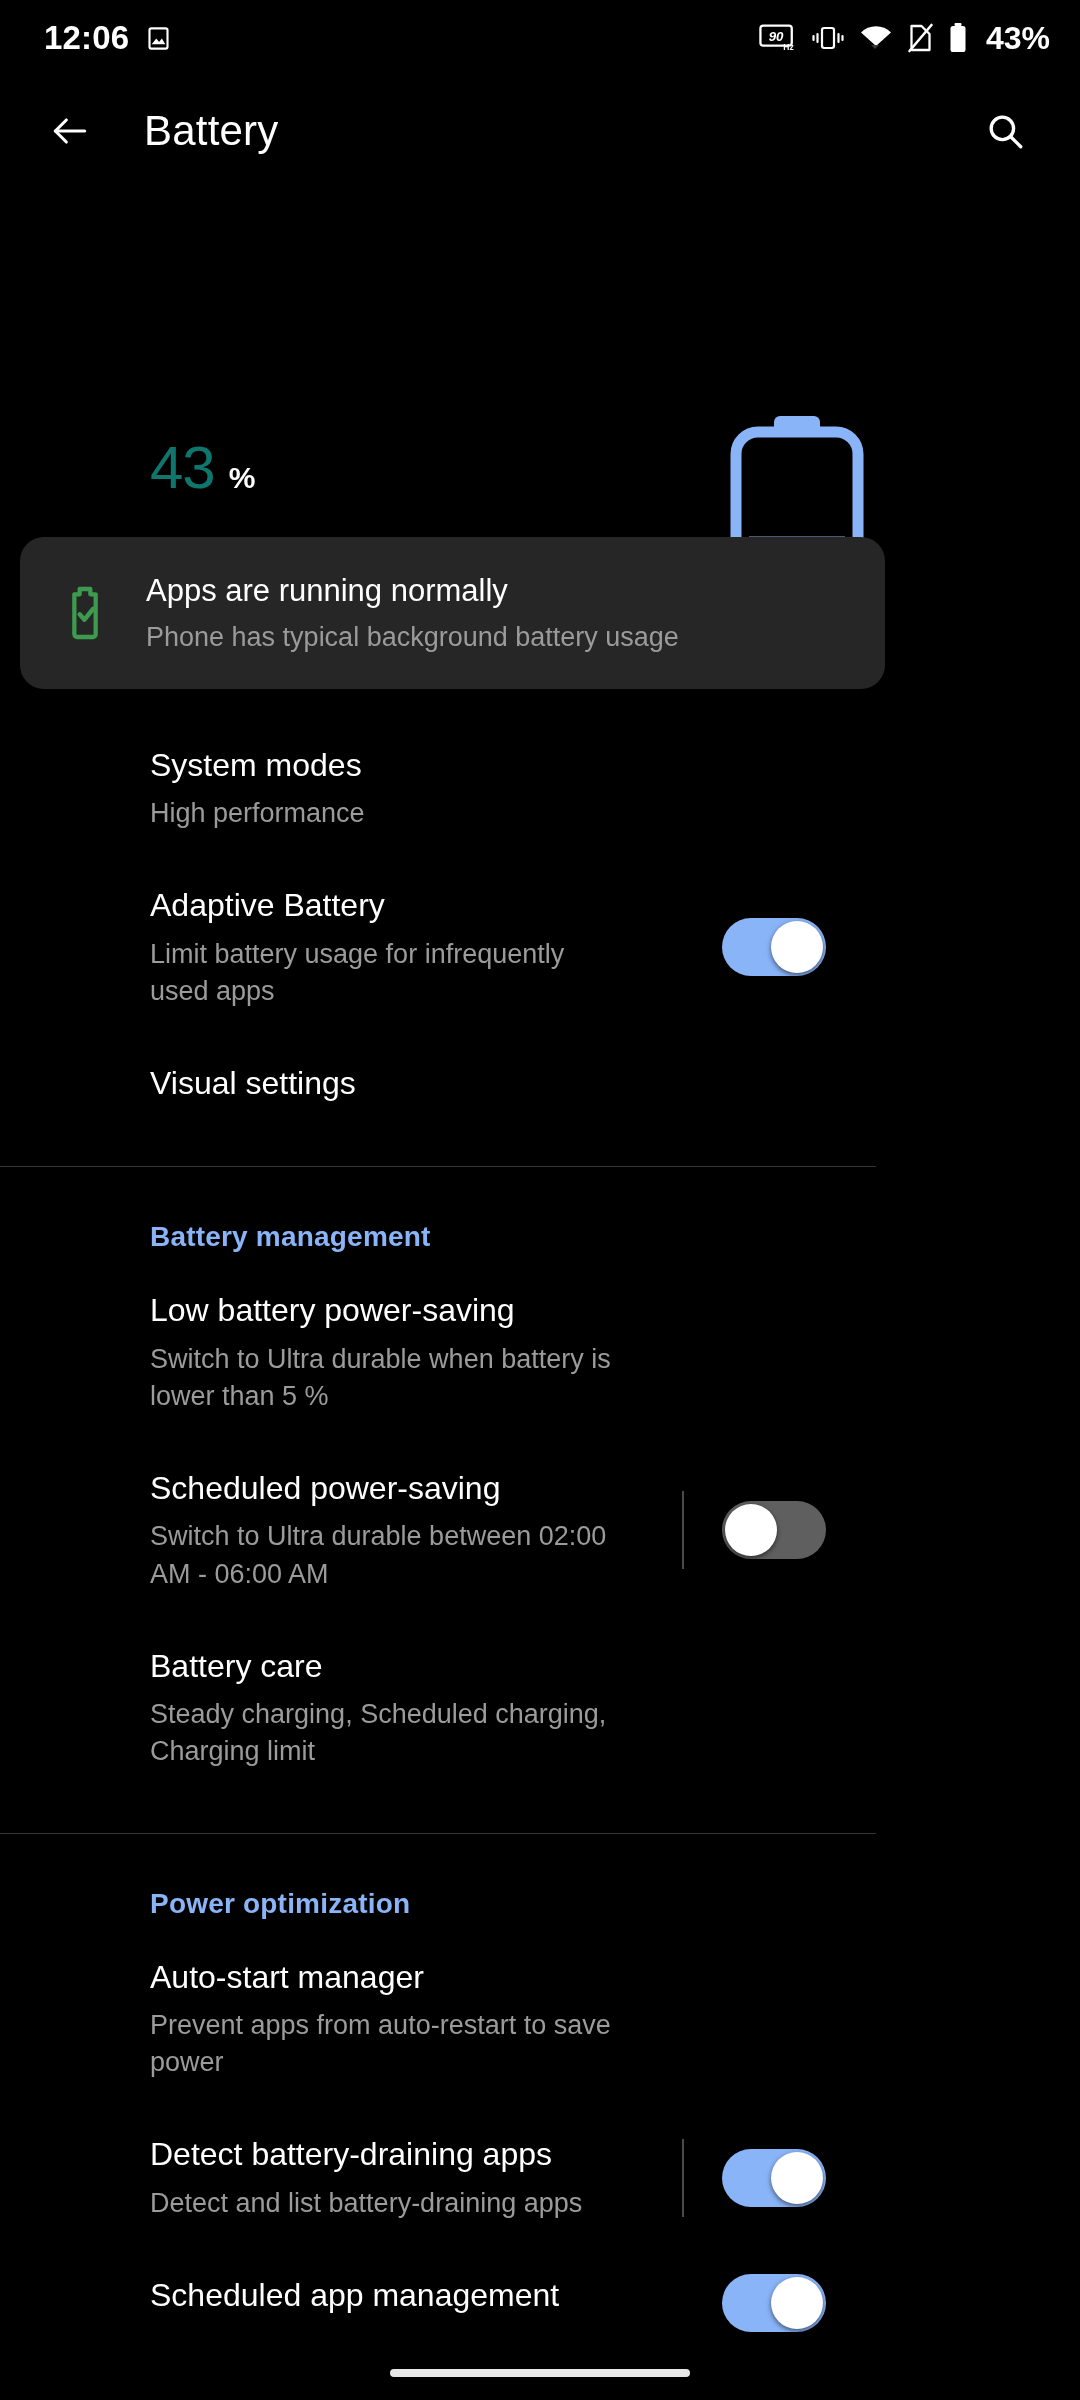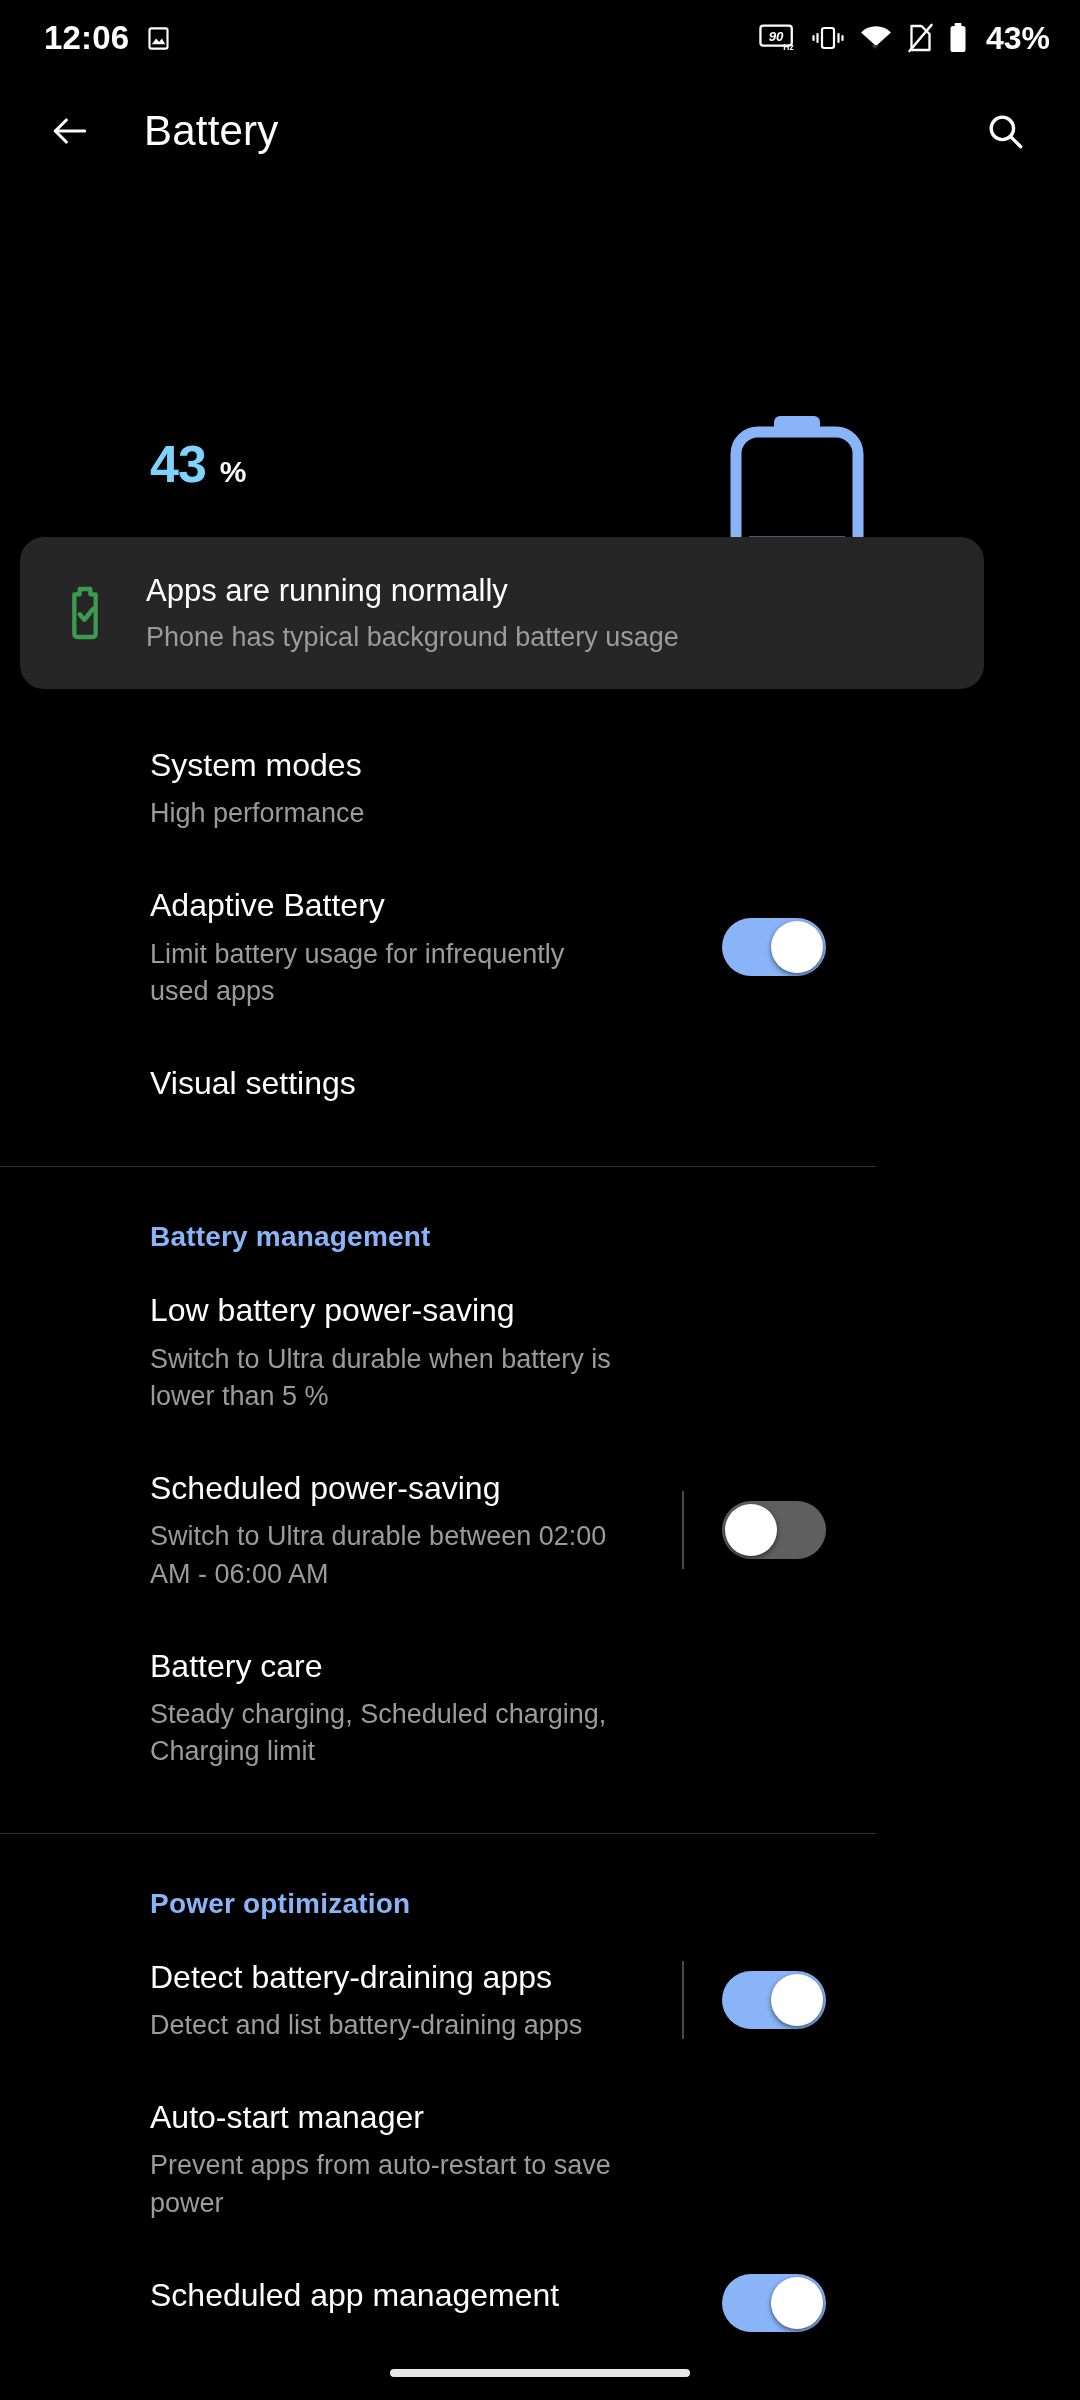--- a/index.html
+++ b/index.html
@@ -32,31 +32,31 @@
   .title {
     font-size:42px; color:#fff; font-weight:400;
     margin-left:40px; letter-spacing:.2px;
   }
   .appbar-spacer { flex:1; }
   .search-btn { width:70px; height:70px; display:flex; align-items:center; justify-content:center; }
 
   
   .summary { position:relative; height:300px; padding:48px 0 0 0; }
   .pct-wrap { position:absolute; left:150px; top:252px; display:flex; align-items:baseline; }
-  .pct-num { font-size:52px; font-weight:700; color:#7dd3fc; line-height:1; letter-spacing:-1px; }
+  .pct-num { font-size:60px; font-weight:400; color:#0f766e; line-height:1; letter-spacing:-1px; }
   .pct-sym { font-size:30px; font-weight:600; color:#fff; margin-left:14px; }
   .lasts {
     position:absolute; left:150px; top:358px;
     width:420px; font-size:28px; color:#b6b6b6; line-height:1.42;
   }
   .batt-graphic { position:absolute; left:722px; top:228px; }
 
   
   .card {
-    position:absolute; left:20px; top:537px; width:964px; height:152px;
+    position:absolute; left:20px; top:537px; width:865px; height:152px;
     background:#262626; border-radius:24px;
     display:flex; align-items:center; padding:0 0 0 42px;
   }
   .card-icon { width:46px; flex:none; display:flex; align-items:center; justify-content:center; }
   .card-text { margin-left:38px; }
   .card-title { font-size:31px; color:#fff; line-height:1.3; }
   .card-sub { font-size:27px; color:#9b9b9b; margin-top:8px; line-height:1.3;text-align:right; }
 
   
   .list { position:absolute; left:0; top:700px; width:876px; }
@@ -264,41 +264,41 @@
       <div class="row-ctrl"></div>
     </div>
 
     <div class="gap-md"></div>
     <div class="divider"></div>
 
     <div class="section-head">Power optimization</div>
 
     <div class="row">
       <div class="row-text">
+        <div class="row-title">Auto-start manager</div>
+        <div class="row-sub">Prevent apps from auto-restart to save power</div>
+      </div>
+      <div class="row-ctrl"></div>
+    </div>
+
+    <div class="row">
+      <div class="row-text">
         <div class="row-title">Detect battery-draining apps</div>
         <div class="row-sub">Detect and list battery-draining apps</div>
       </div>
       <div class="row-ctrl">
         <div class="vdiv"></div>
         <div class="toggle on">
           <div class="knob"></div>
         </div>
       </div>
     </div>
 
     <div class="row">
       <div class="row-text">
-        <div class="row-title">Auto-start manager</div>
-        <div class="row-sub">Prevent apps from auto-restart to save power</div>
-      </div>
-      <div class="row-ctrl"></div>
-    </div>
-
-    <div class="row">
-      <div class="row-text">
         <div class="row-title">Scheduled app management</div>
       </div>
       <div class="row-ctrl">
         <div class="toggle on">
           <div class="knob"></div>
         </div>
       </div>
     </div>
 
   </div>

